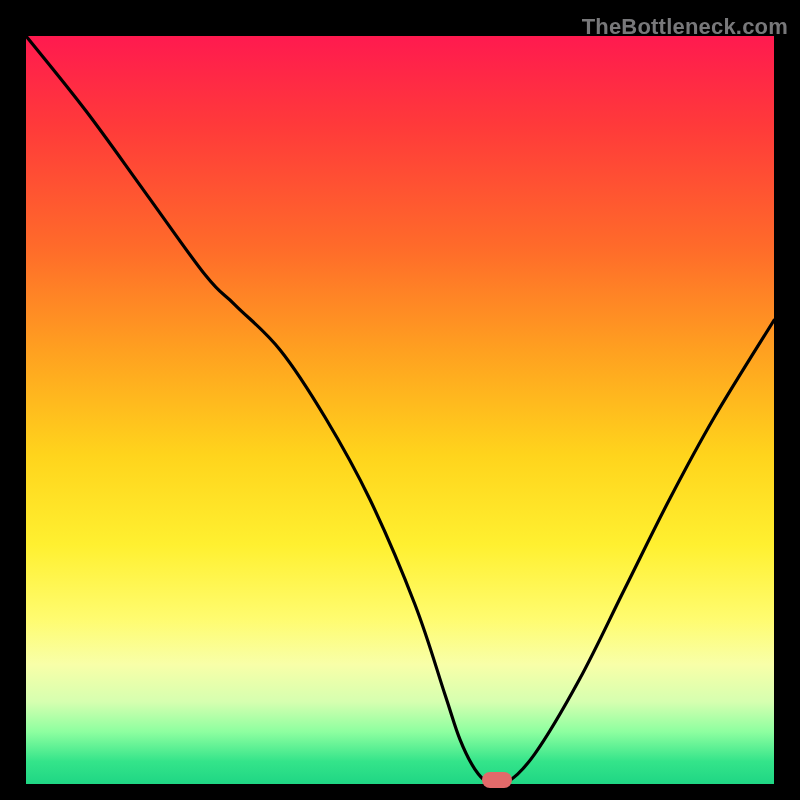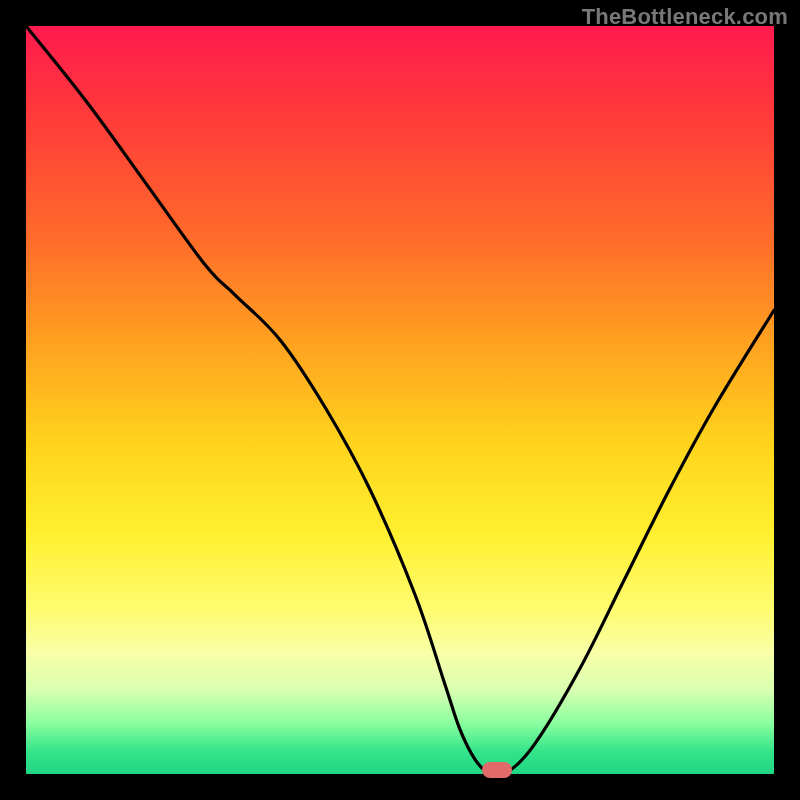--- a/index.html
+++ b/index.html
@@ -8,20 +8,21 @@
     width: 800px;
     height: 800px;
     background: #000;
     overflow: hidden;
   }
   .frame {
     position: relative;
     width: 800px;
     height: 604px;
     background: #000;
+    margin-top: 10px;
   }
   .plot-area {
     position: absolute;
     left: 26px;
     top: 26px;
     width: 748px;
     height: 748px;
     background: linear-gradient(
       to bottom,
       #ff1a4f 0%,

